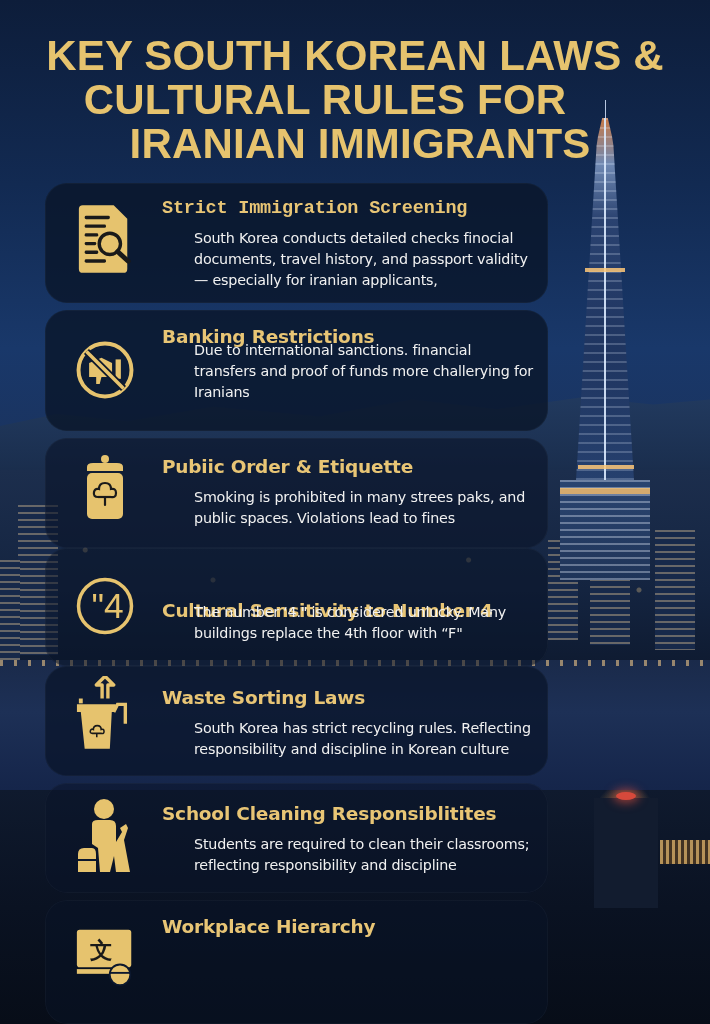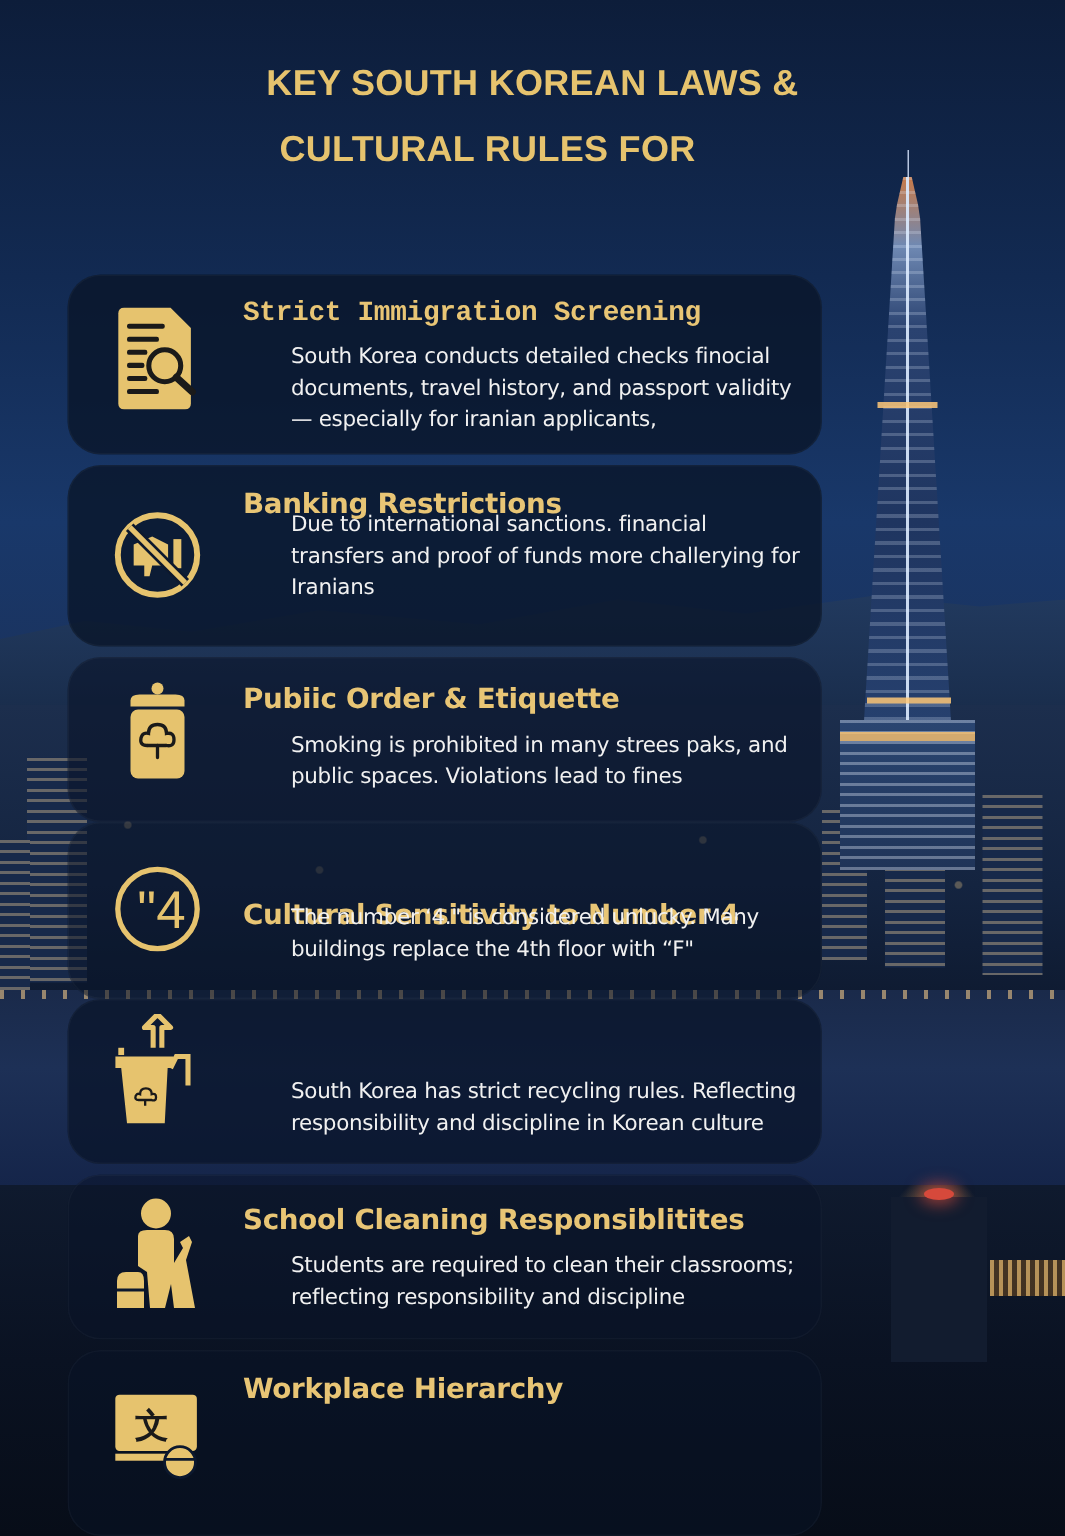--- a/index.html
+++ b/index.html
@@ -75,21 +75,21 @@
   }
   .tower-base .glow { position: absolute; left: 0; right: 0; top: 8px; height: 6px; background: rgba(255,196,110,.8); }
 
   
   .title {
     position: absolute; left: 0; right: 0; top: 34px;
     text-align: center;
     font-family: "Liberation Sans", sans-serif;
     font-weight: 700;
     color: #e6c36e;
-    font-size: 24px;
+    font-size: 42px;
     line-height: 44px;
     letter-spacing: .2px;
   }
   .title .l1 { display: block; padding-left: 0; }
   .title .l2 { display: block; padding-right: 60px; }
   .title .l3 { display: block; padding-left: 10px; }
 
   
   .cards { position: absolute; left: 45px; top: 183px; width: 503px; }
   .card {
@@ -142,20 +142,21 @@
   <div class="tower-band" style="left:585px;top:268px;width:40px;"></div>
   <div class="tower-band" style="left:578px;top:465px;width:56px;"></div>
   <div class="tower-base">
       <div class="glow"></div>
     </div>
 </div>
 
 <h1 class="title">
   <span class="l1">KEY SOUTH KOREAN LAWS &amp;</span>
   <span class="l2">CULTURAL RULES FOR</span>
+  <span class="l3">IRANIAN IMMIGRANTS</span>
 </h1>
 
 <div class="cards">
 
   <div class="card" style="top:0;height:120px;">
     <div class="icon" style="top:20px;">
       <svg width="62" height="74" viewBox="0 0 62 74">
         <path d="M4 6 Q4 2 8 2 L40 2 L54 16 L54 68 Q54 72 50 72 L8 72 Q4 72 4 68 Z" fill="#e6c36e"></path>
         <rect x="10" y="13" width="26" height="3.5" rx="1.5" fill="#1a1a1a"></rect>
         <rect x="10" y="22" width="22" height="3.5" rx="1.5" fill="#1a1a1a"></rect>
@@ -213,20 +214,21 @@
   <div class="card" style="top:483px;height:110px;background:rgba(9,20,40,.72);">
     <div class="icon" style="top:12px;">
       <svg width="62" height="76" viewBox="0 0 62 76">
         <path d="M28 22 L28 8 L22 8 L31 -1 L40 8 L34 8 L34 22" fill="none" stroke="#e6c36e" stroke-width="3.5" stroke-linejoin="round"></path>
         <rect x="4" y="22" width="4" height="5" fill="#e6c36e"></rect>
         <path d="M2 28 L42 28 Q44 34 40 36 L38 36 L36 74 L10 74 L6 36 L2 36 Z" fill="#e6c36e"></path>
         <path d="M40 36 L44 28 L52 28 L52 48" fill="none" stroke="#e6c36e" stroke-width="3.5"></path>
         <path d="M18 58 Q15 58 16 55 Q17 53 19 54 Q19 50 23 50 Q27 50 27 54 Q30 53 30 56 Q30 59 27 58 Z M22.5 58 L22.5 62" fill="none" stroke="#1a1a1a" stroke-width="1.6"></path>
       </svg>
     </div>
+    <div class="heading" style="top:21px;">Waste Sorting Laws</div>
     <div class="body" style="top:52px;">South Korea has strict recycling rules. Reflecting responsibility and discipline in Korean culture</div>
   </div>
 
   <div class="card" style="top:600px;height:110px;background:rgba(9,20,40,.52);">
     <div class="icon" style="top:18px;">
       <svg width="58" height="78" viewBox="0 0 58 78">
         <circle cx="28" cy="11" r="10" fill="#e6c36e"></circle>
         <path d="M16 26 Q16 22 22 22 L34 22 Q40 22 40 28 L40 44 L46 34 L44 30 L50 26 L52 30 L48 42 L54 74 L40 74 L38 58 L34 74 L24 74 L22 50 L16 46 Z" fill="#e6c36e"></path>
         <path d="M2 56 Q2 50 8 50 L16 50 Q20 50 20 56 L20 74 L2 74 Z" fill="#e6c36e"></path>
         <line x1="2" y1="62" x2="20" y2="62" stroke="#0c182e" stroke-width="2"></line>

